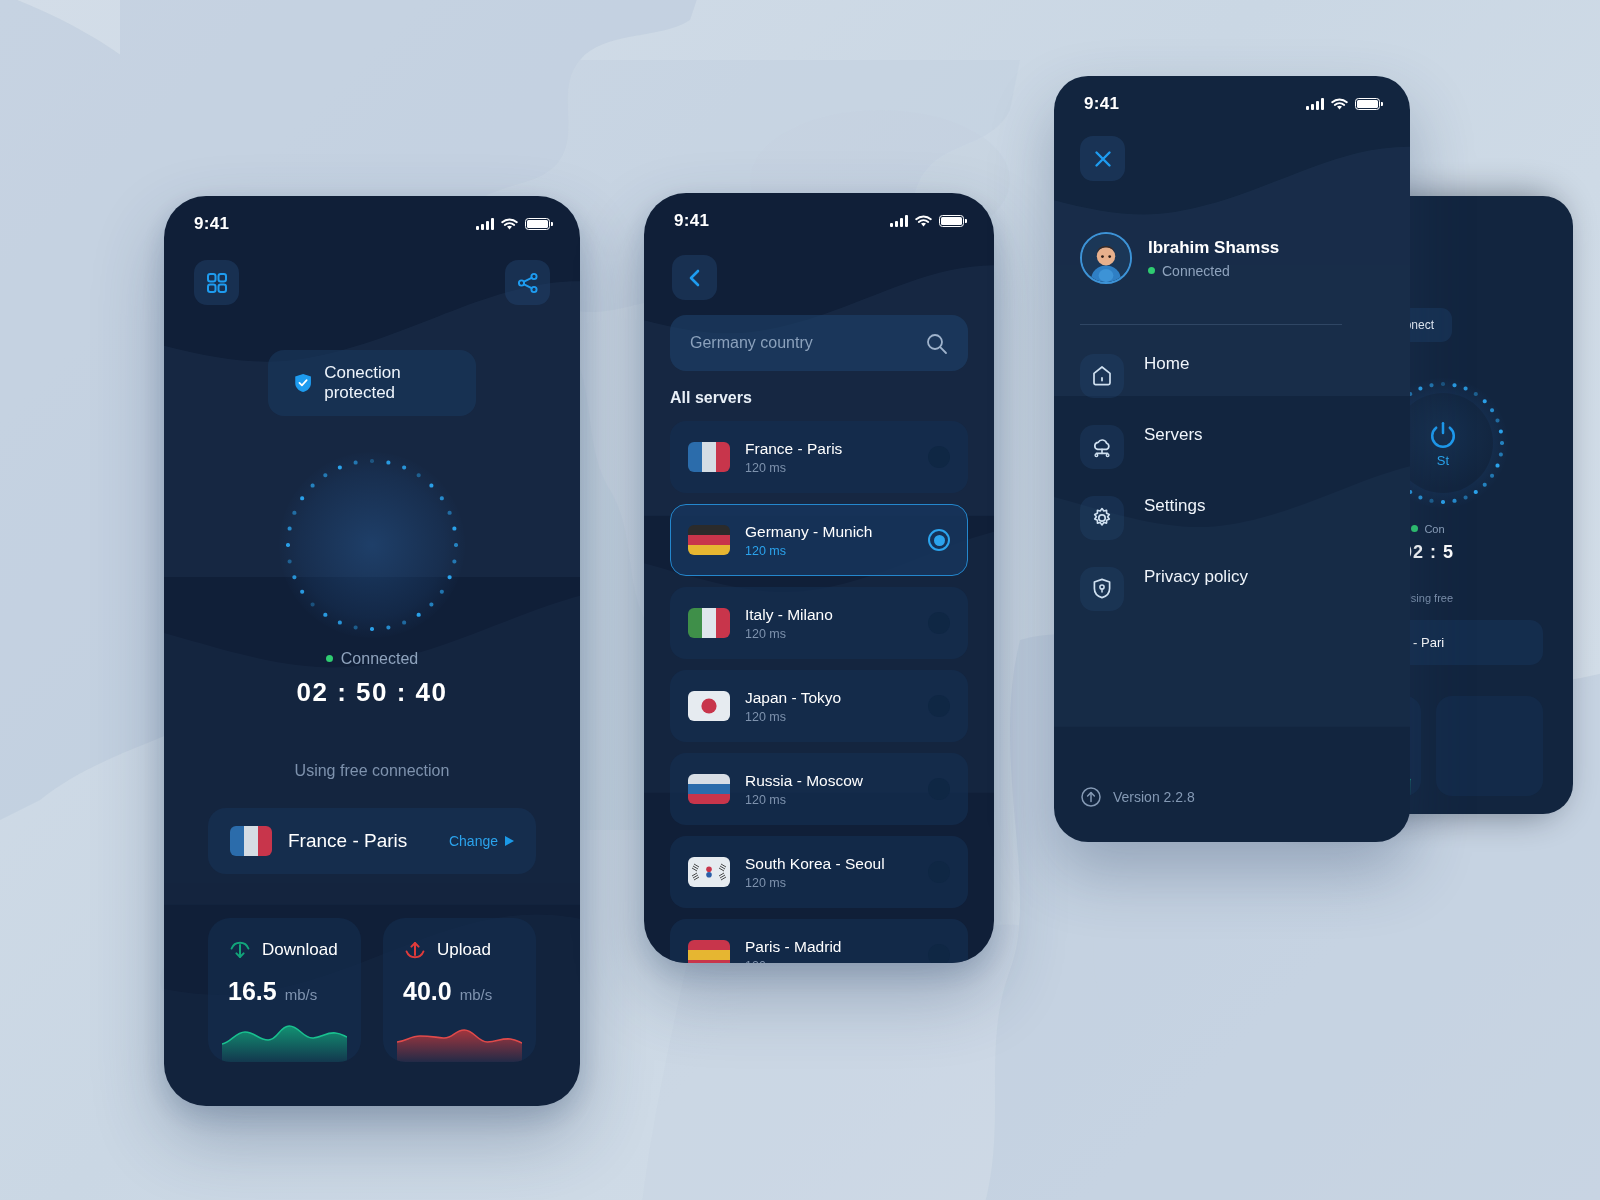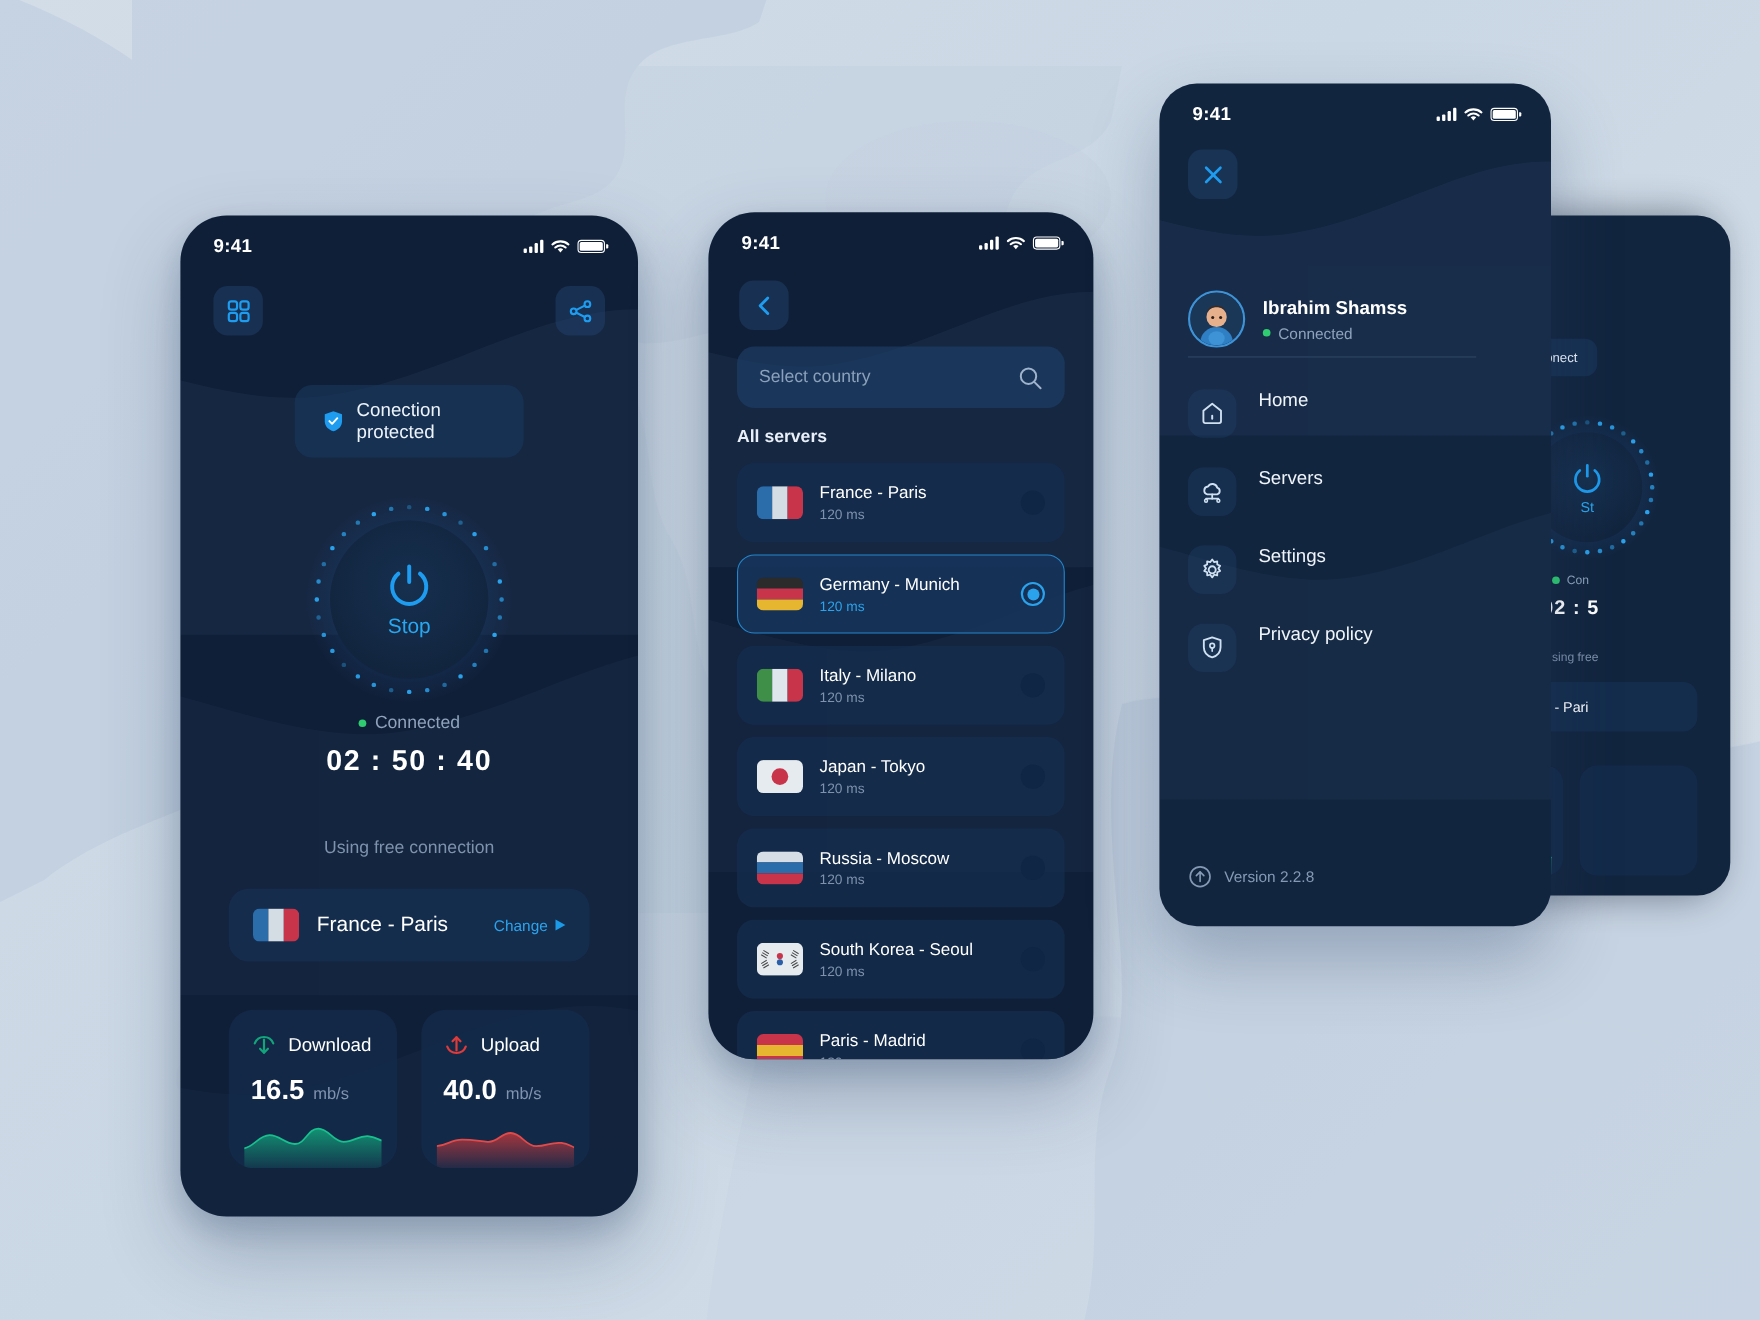--- a/index.html
+++ b/index.html
@@ -212,21 +212,21 @@
     box-shadow: -12px 0 34px rgba(6,16,32,.45);
   }
   #drawer-phone {
     position: absolute; left: 0; top: 0; width: 356px; height: 766px;
     background: #12253f; border-radius: 34px; overflow: hidden;
     box-shadow: 0 30px 64px rgba(35,60,95,.30);
     z-index: 5;
   }
   .close-tile { position: absolute; top: 60px; left: 26px; z-index: 10; }
   .profile {
-    position: absolute; top: 188px; left: 26px; right: 26px;
+    position: absolute; top: 156px; left: 26px; right: 26px;
     display: flex; align-items: center; gap: 16px; z-index: 10;
   }
   .avatar {
     width: 52px; height: 52px; border-radius: 50%;
     border: 2px solid #3d93d6; overflow: hidden; flex-shrink: 0;
     background: #1b3757;
     display: flex; align-items: flex-end; justify-content: center;
   }
   .avatar svg { width: 100%; height: 100%; }
   .p-name { color: #fff; font-size: 17px; font-weight: bold; }
@@ -402,27 +402,20 @@
           <i style="transform: translate(-82.386px, 16.3876px); opacity: 0.46;"></i>
           <i style="transform: translate(-84px, 1.0287e-14px); opacity: 0.97;"></i>
           <i style="transform: translate(-82.386px, -16.3876px); opacity: 0.8;"></i>
           <i style="transform: translate(-77.6059px, -32.1454px); opacity: 0.56;"></i>
           <i style="transform: translate(-69.8434px, -46.6679px); opacity: 0.99;"></i>
           <i style="transform: translate(-59.397px, -59.397px); opacity: 0.73;"></i>
           <i style="transform: translate(-46.6679px, -69.8434px); opacity: 0.65;"></i>
           <i style="transform: translate(-32.1454px, -77.6059px); opacity: 1;"></i>
           <i style="transform: translate(-16.3876px, -82.386px); opacity: 0.64;"></i>
         </div>
-      <div class="power-core">
-        <svg width="46" height="46" viewBox="0 0 46 46">
-          <path d="M13.2 12.5 A15.5 15.5 0 1 0 32.8 12.5" stroke="#1e9cf0" stroke-width="3.6" fill="none" stroke-linecap="round"></path>
-          <line x1="23" y1="6" x2="23" y2="20" stroke="#1e9cf0" stroke-width="3.6" stroke-linecap="round"></line>
-        </svg>
-        <span class="lbl">Stop</span>
-      </div>
     </div>
 
     <div class="conn-status">
       <span class="row">
         <span class="dot-green"></span>
         <span>Connected</span>
       </span>
       <div class="timer">02 : 50 : 40</div>
     </div>
 
@@ -529,21 +522,21 @@
       </span>
     </div>
 
     <div class="tile back-tile">
       <svg width="22" height="22" viewBox="0 0 22 22">
         <path d="M14 4 L7 11 L14 18" stroke="#1e9cf0" stroke-width="2.6" fill="none" stroke-linecap="round" stroke-linejoin="round"></path>
       </svg>
     </div>
 
     <div class="search-box">
-      <span class="ph">Select country</span>
+      <span class="ph">Germany country</span>
       <svg width="23" height="23" viewBox="0 0 23 23">
         <circle cx="10" cy="10" r="7" fill="none" stroke="#9fb3cc" stroke-width="1.8"></circle>
         <line x1="15.2" y1="15.2" x2="21" y2="21" stroke="#9fb3cc" stroke-width="1.8" stroke-linecap="round"></line>
       </svg>
     </div>
 
     <div class="list-title">All servers</div>
 
     <div class="srv-list" id="server-list">
         <div class="srv-item">

